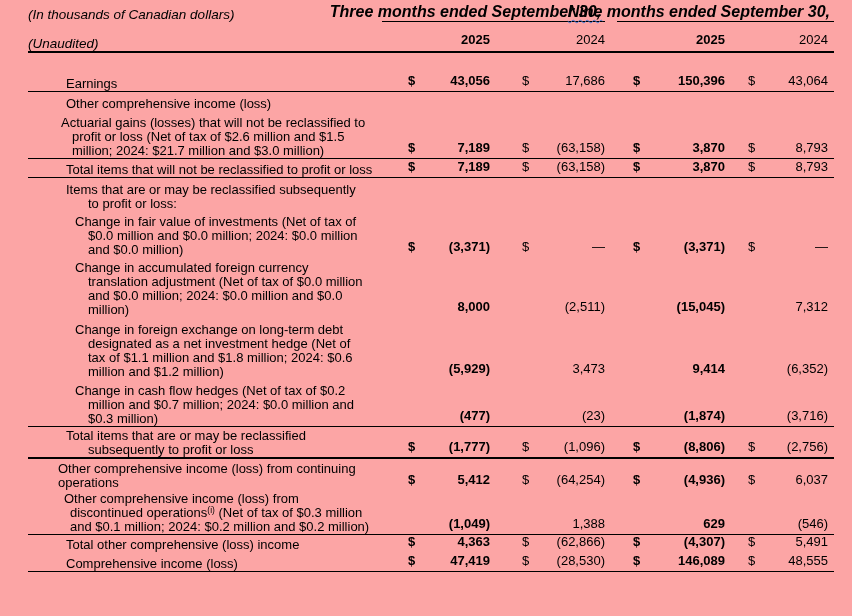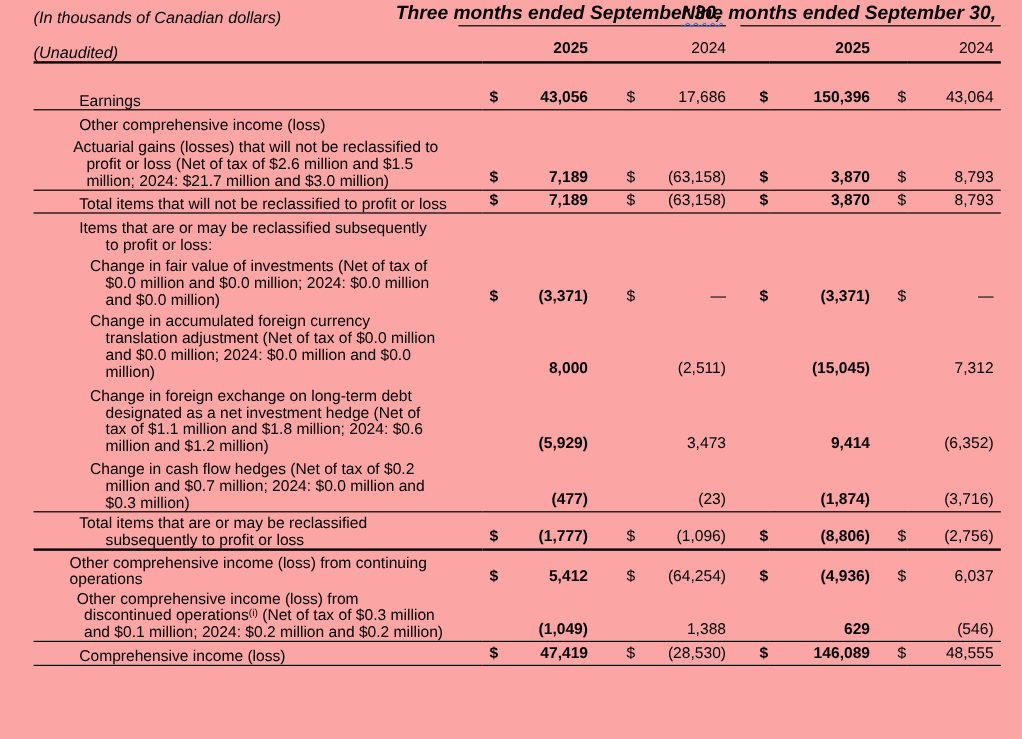--- a/index.html
+++ b/index.html
@@ -233,20 +233,33 @@
           </td>
           <td class="num dollar-cell d1 bold"></td>
           <td class="num value-cell v1 bold">(1,049)</td>
           <td class="num dollar-cell d2"></td>
           <td class="num value-cell v2">1,388</td>
           <td class="num dollar-cell d3 bold"></td>
           <td class="num value-cell v3 bold">629</td>
           <td class="num dollar-cell d4"></td>
           <td class="num value-cell v4">(546)</td>
         </tr>
+        <tr>
+          <td class="label-cell" style="padding-top: 3px;">
+            <div style="padding-left: 38px; text-indent: 0px;">Total other comprehensive (loss) income</div>
+          </td>
+          <td class="num dollar-cell d1 bold">$</td>
+          <td class="num value-cell v1 bold">4,363</td>
+          <td class="num dollar-cell d2">$</td>
+          <td class="num value-cell v2">(62,866)</td>
+          <td class="num dollar-cell d3 bold">$</td>
+          <td class="num value-cell v3 bold">(4,307)</td>
+          <td class="num dollar-cell d4">$</td>
+          <td class="num value-cell v4">5,491</td>
+        </tr>
         <tr class="rule-thin">
           <td class="label-cell" style="padding-top: 5px;">
             <div style="padding-left: 38px; text-indent: 0px;">Comprehensive income (loss)</div>
           </td>
           <td class="num dollar-cell d1 bold">$</td>
           <td class="num value-cell v1 bold">47,419</td>
           <td class="num dollar-cell d2">$</td>
           <td class="num value-cell v2">(28,530)</td>
           <td class="num dollar-cell d3 bold">$</td>
           <td class="num value-cell v3 bold">146,089</td>

